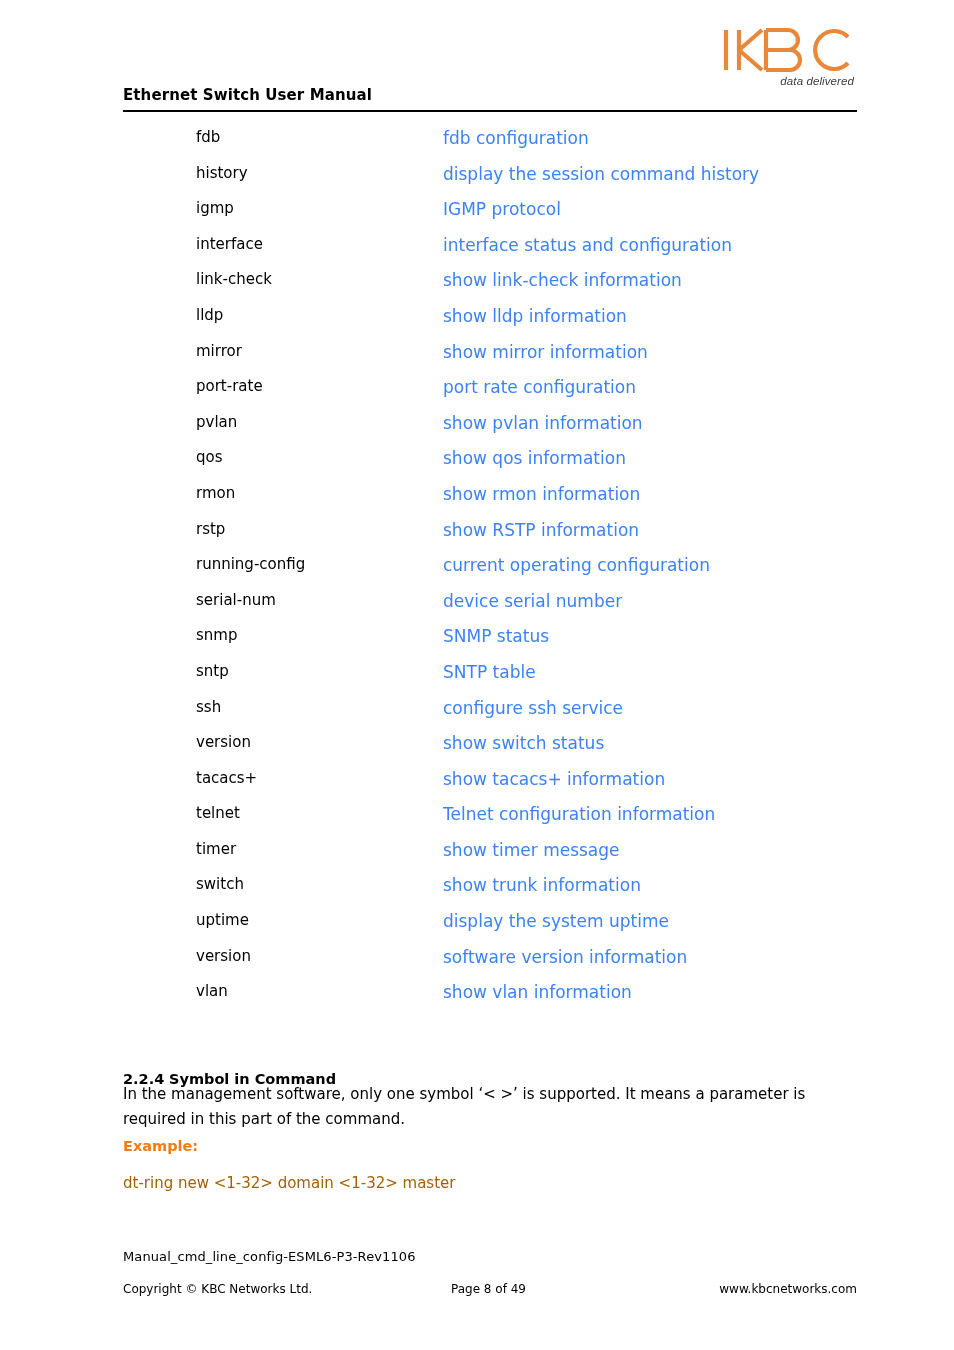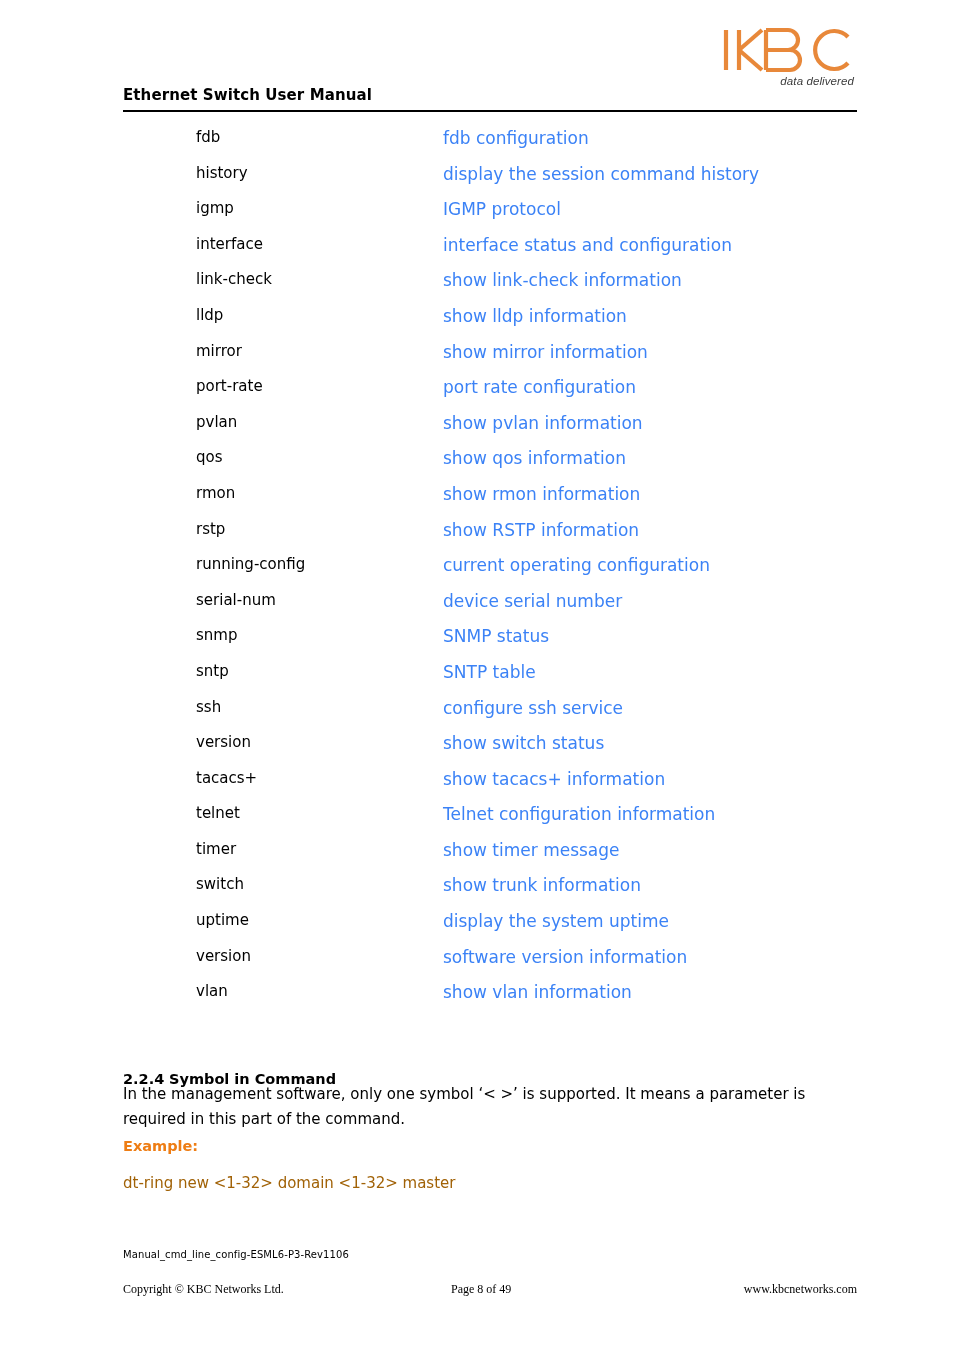--- a/index.html
+++ b/index.html
@@ -135,33 +135,32 @@
     top: 1174px;
     font-size: 15px;
     color: #a16207;
   }
 
   
   .footer-docid {
     position: absolute;
     left: 123px;
     top: 1249px;
-    font-size: 10px;
+    font-size: 13px;
     color: #000000;
     letter-spacing: 0.1px;
   }
   .footer-bar {
     position: absolute;
     left: 123px;
     top: 1282px;
     width: 734px;
     height: 18px;
     font-size: 12px;
     color: #000000;
-    font-family: Liberation Serif, serif;
   }
   .footer-copyright {
     position: absolute;
     left: 0;
     top: 0;
     white-space: nowrap;
   }
   .footer-page {
     position: absolute;
     left: 328px;

